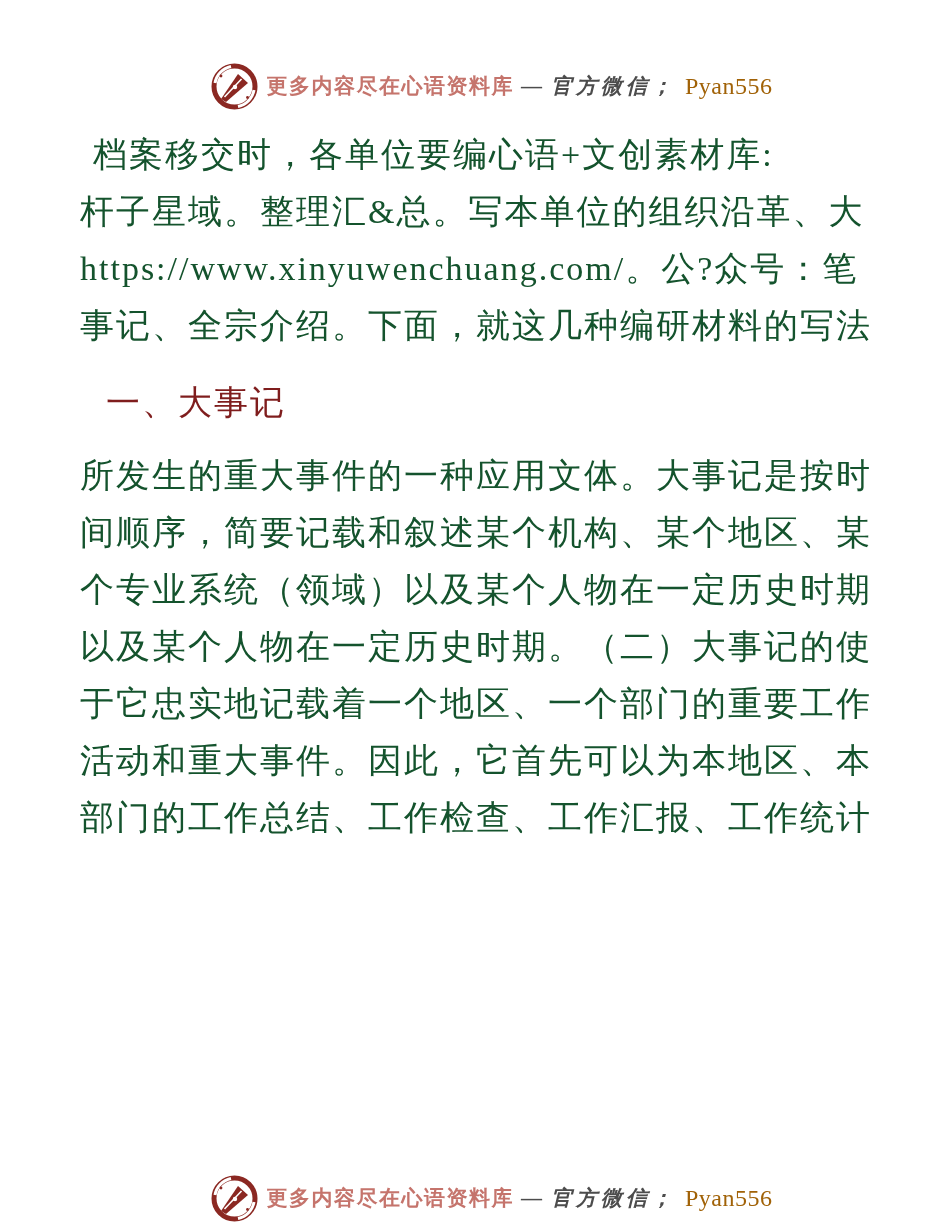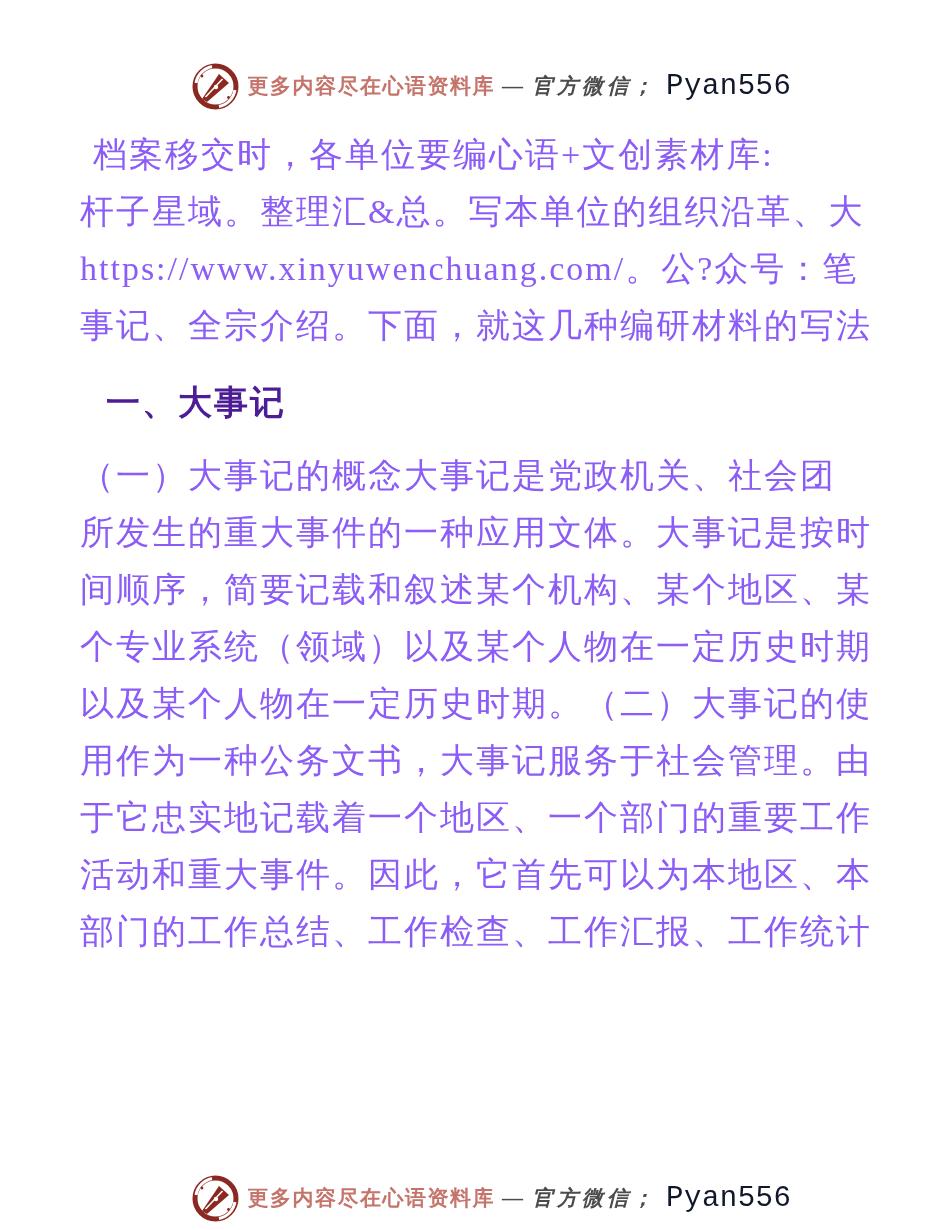--- a/index.html
+++ b/index.html
@@ -44,45 +44,45 @@
   }
   .brand-wechat {
     font-size:21px;
     font-weight:700;
     font-style:italic;
     color:#4c4c4c;
     letter-spacing:4px;
     white-space:pre;
   }
   .brand-id {
-    font-family:Liberation Mono, monospace;
-    font-size:29px;
+    font-family:Liberation Serif, serif;
+    font-size:24px;
     font-weight:400;
-    color:#0f172a;
+    color:#a16207;
     letter-spacing:0.5px;
   }
 
   
   main {
     padding:14px 84px 0 80px;
   }
   .line {
     font-size:34px;
     line-height:57px;
     letter-spacing:2px;
-    color:#8b5cf6;
+    color:#14532d;
     white-space:pre;
   }
   .indent-first { text-indent:13px; }
   .heading {
     font-size:34px;
     line-height:57px;
-    font-weight:700;
+    font-weight:400;
     letter-spacing:2px;
-    color:#4c1d95;
+    color:#7f1d1d;
     text-indent:26px;
     margin-top:20px;
     margin-bottom:16px;
     white-space:pre;
   }
 </style>
 </head>
 <body>
 
 <div class="page">
@@ -110,26 +110,24 @@
     <section>
       <div class="line indent-first">档案移交时，各单位要编心语+文创素材库:</div>
       <div class="line">杆子星域。整理汇&amp;总。写本单位的组织沿革、大</div>
       <div class="line">https://www.xinyuwenchuang.com/。公?众号：笔</div>
       <div class="line">事记、全宗介绍。下面，就这几种编研材料的写法</div>
     </section>
 
     <h2 class="heading">一、大事记</h2>
 
     <section>
-      <div class="line">（一）大事记的概念大事记是党政机关、社会团</div>
       <div class="line">所发生的重大事件的一种应用文体。大事记是按时</div>
       <div class="line">间顺序，简要记载和叙述某个机构、某个地区、某</div>
       <div class="line">个专业系统（领域）以及某个人物在一定历史时期</div>
       <div class="line">以及某个人物在一定历史时期。（二）大事记的使</div>
-      <div class="line">用作为一种公务文书，大事记服务于社会管理。由</div>
       <div class="line">于它忠实地记载着一个地区、一个部门的重要工作</div>
       <div class="line">活动和重大事件。因此，它首先可以为本地区、本</div>
       <div class="line">部门的工作总结、工作检查、工作汇报、工作统计</div>
     </section>
   </main>
 
   <footer class="brand brand-footer">
     <span class="logo">
       <svg viewBox="0 0 47 47" width="47" height="47" aria-hidden="true">
         <circle cx="23.5" cy="23.5" r="20.5" fill="none" stroke="#8b2822" stroke-width="5"></circle>

